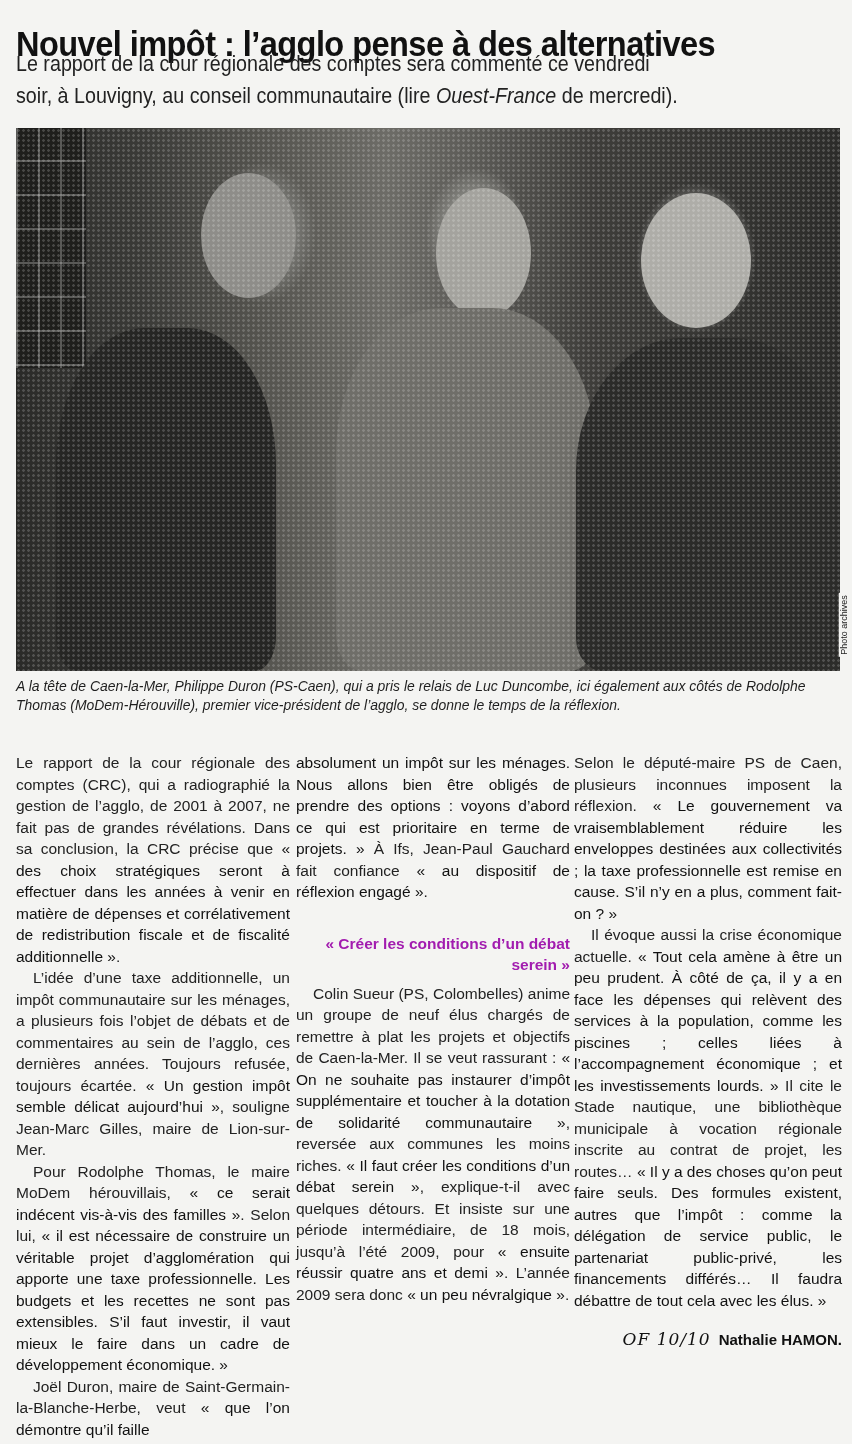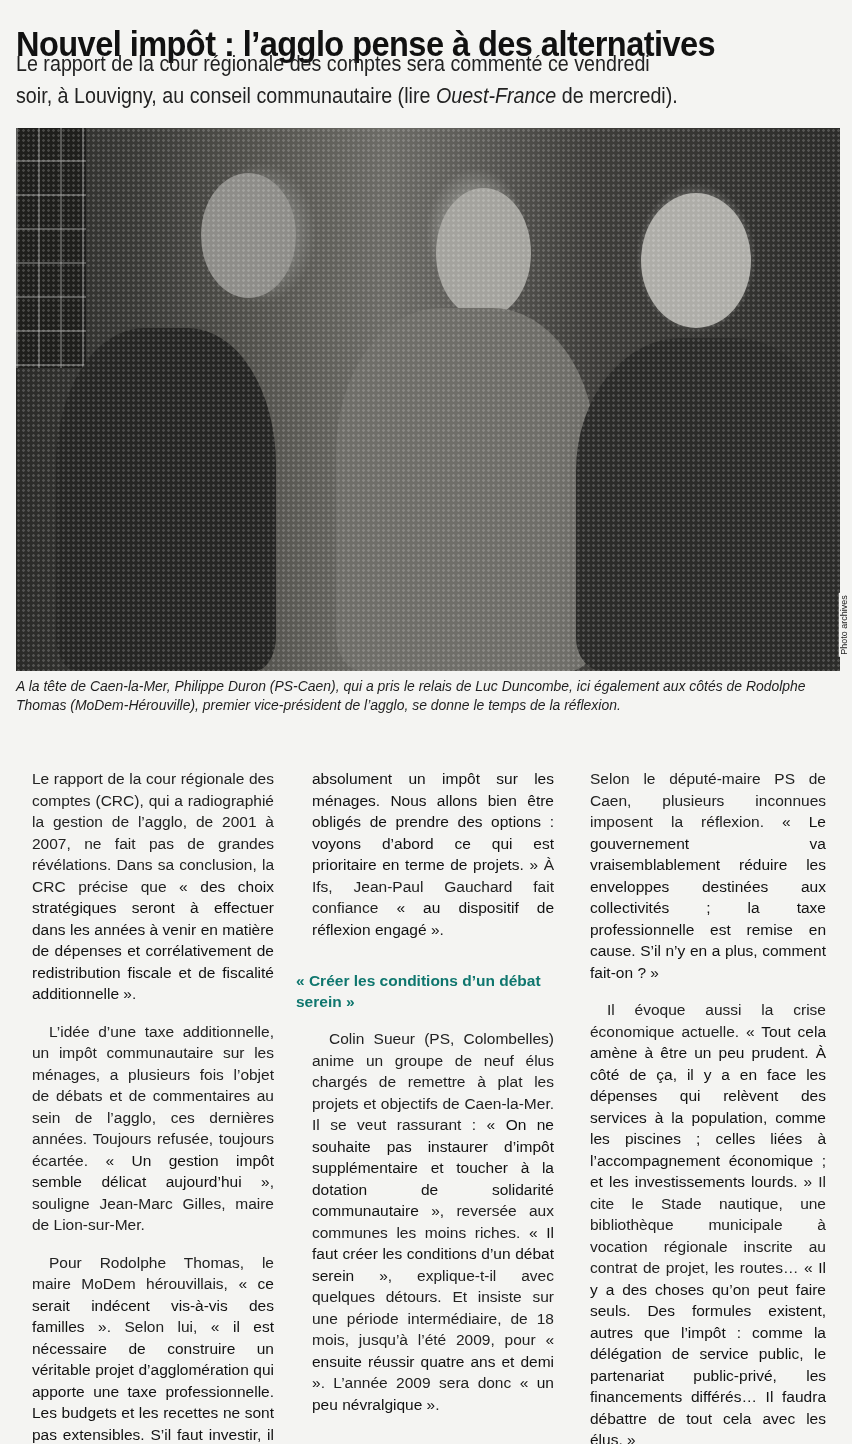--- a/index.html
+++ b/index.html
@@ -59,25 +59,25 @@
     transform: scaleX(0.93); transform-origin: left top; width: 880px;
   }
   .col {
     position: absolute; top: 752px; width: 274px;
     font-size: 15.5px; line-height: 21.5px; color: #222; text-align: justify;
     hyphens: manual;
   }
   .col1 { left: 16px; }
   .col2 { left: 296px; }
   .col3 { left: 574px; width: 268px; }
-  .col p { margin: 16px; text-indent: 17px; }
+  .col p { margin: 0; text-indent: 17px; }
   .col p.noindent { text-indent: 0; }
   .col b { font-weight: normal; color: #111; }
   .subhead {
-    margin: 30px 0 8px 0; font-weight: bold; font-size: 15.5px; line-height: 21px; color: #0f766e; text-align: left;
+    margin: 30px 0 8px 0; font-weight: bold; font-size: 15.5px; line-height: 21px; color: #a21caf; text-align: right;
   }
   .signature { margin-top: 18px; text-align: right; font-size: 15px; font-weight: bold; color: #111; }
   .signature .handwritten {
     font-family: "DejaVu Serif", serif; font-style: italic; font-weight: normal; font-size: 17px; margin-right: 8px; letter-spacing: 1px;
   }
 </style>
 </head>
 <body>
 
 <h1 class="headline">Nouvel impôt : l’agglo pense à des alternatives</h1>

